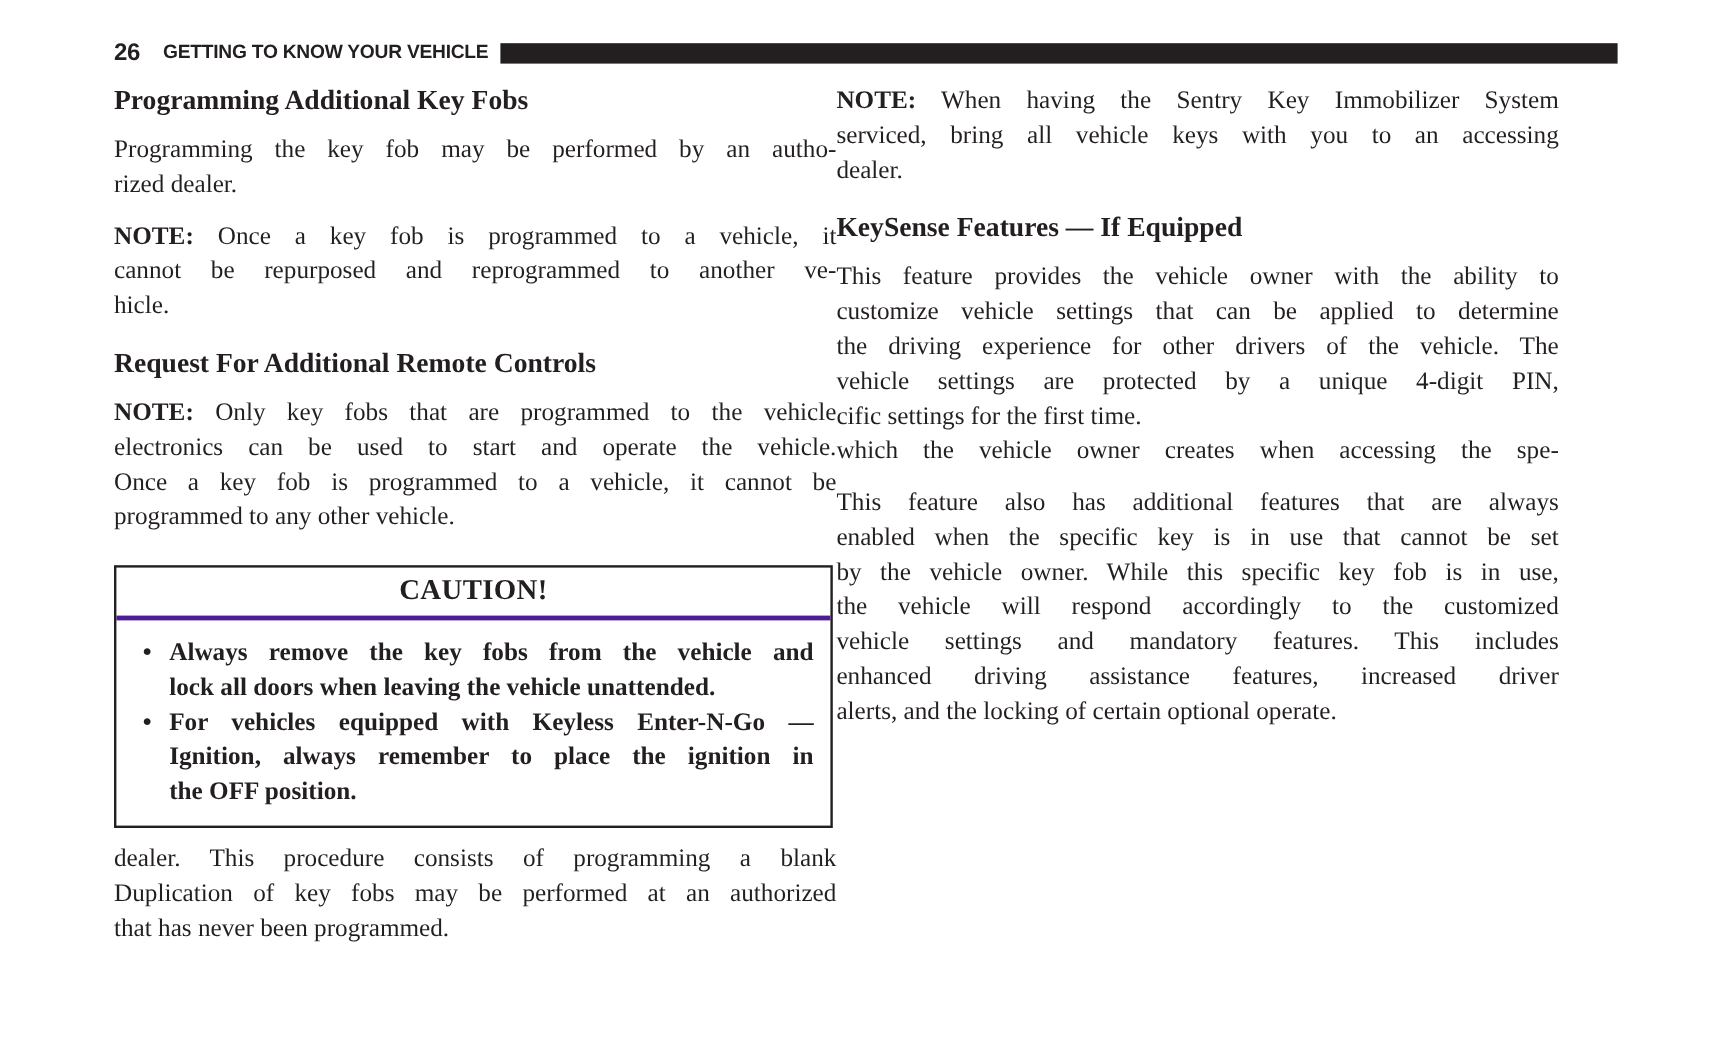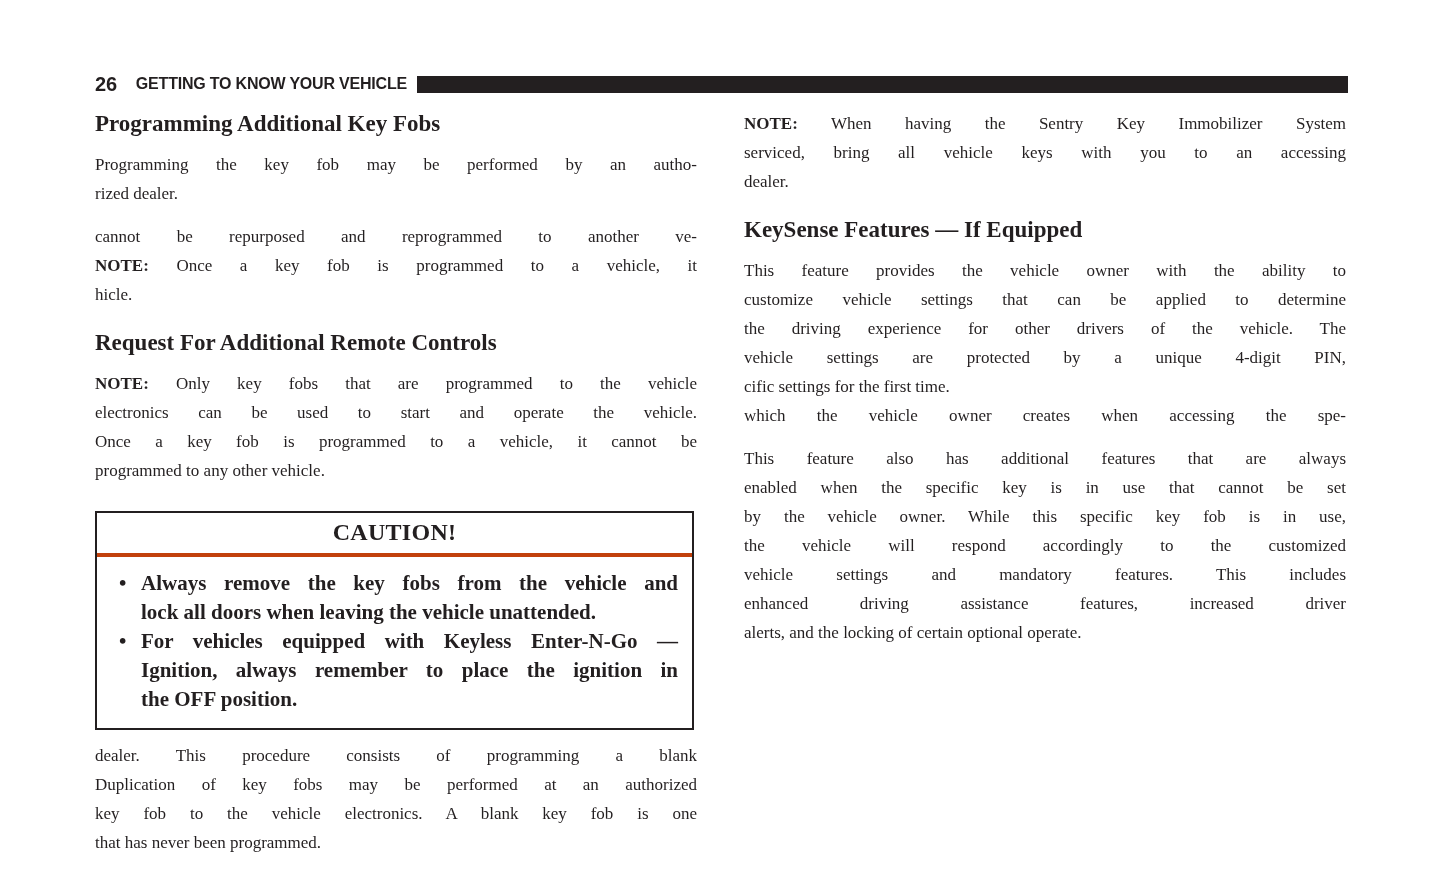--- a/index.html
+++ b/index.html
@@ -7,21 +7,21 @@
   body {
     width: 1445px;
     height: 874px;
     overflow: hidden;
     font-family: "Liberation Serif", "DejaVu Serif", serif;
     color: #231f20;
   }
   .page {
     width: 1445px;
     height: 682px;
-    padding: 72px 97px 0 95px;
+    padding: 32px 97px 0 95px;
   }
 
   
   .page-header {
     display: flex;
     align-items: center;
     height: 24px;
     margin-bottom: 13px;
   }
   .page-number {
@@ -41,35 +41,34 @@
   .header-bar {
     flex: 1 1 auto;
     height: 17px;
     background: #231f20;
     margin-left: 10px;
   }
 
   
   .columns {
     display: flex;
-    gap: 47px;
     align-items: flex-start;
   }
   .col { width: 602px; }
 
   h2 {
     font-size: 23px;
     line-height: 29px;
     font-weight: bold;
     margin: 19px 0 12px 0;
   }
   .col > h2:first-child { margin-top: 0; }
 
   .para {
-    font-size: 17px;
+    font-size: 21px;
     line-height: 29px;
     margin-bottom: 14px;
   }
   .tline {
     text-align: justify;
     text-align-last: justify;
   }
   .tline.last {
     text-align-last: auto;
   }
@@ -79,21 +78,21 @@
     width: 599px;
     border: 2px solid #231f20;
     margin: 26px 0 11px 0;
   }
   .caution-header {
     text-align: center;
     font-weight: bold;
     font-size: 24px;
     line-height: 29px;
     padding: 5px 0 6px 0;
-    border-bottom: 4px solid #c2410c;
+    border-bottom: 4px solid #4c1d95;
     letter-spacing: 0.3px;
   }
   .caution-body {
     padding: 12px 14px 14px 12px;
     font-size: 21px;
     line-height: 29px;
     font-weight: bold;
   }
   .bullet-item { position: relative; padding-left: 32px; }
   .bullet-dot {
@@ -117,22 +116,22 @@
 
     <div class="col">
       <h2>Programming Additional Key Fobs</h2>
 
       <div class="para">
           <div class="tline">Programming the key fob may be performed by an autho-</div>
           <div class="tline last">rized dealer.</div>
         </div>
 
       <div class="para">
+          <div class="tline"><b>NOTE:</b> Once a key fob is programmed to a vehicle, it</div>
           <div class="tline">cannot be repurposed and reprogrammed to another ve-</div>
-          <div class="tline"><b>NOTE:</b> Once a key fob is programmed to a vehicle, it</div>
           <div class="tline last">hicle.</div>
         </div>
 
       <h2>Request For Additional Remote Controls</h2>
 
       <div class="para">
           <div class="tline"><b>NOTE:</b> Only key fobs that are programmed to the vehicle</div>
           <div class="tline">electronics can be used to start and operate the vehicle.</div>
           <div class="tline">Once a key fob is programmed to a vehicle, it cannot be</div>
           <div class="tline last">programmed to any other vehicle.</div>
@@ -155,21 +154,20 @@
                 <div class="tline">Ignition, always remember to place the ignition in</div>
                 <div class="tline last">the OFF position.</div>
               </div>
             </div>
           </div>
       </div>
 
       <div class="para">
           <div class="tline">dealer. This procedure consists of programming a blank</div>
           <div class="tline">Duplication of key fobs may be performed at an authorized</div>
-          <div class="tline">key fob to the vehicle electronics. A blank key fob is one</div>
           <div class="tline last">that has never been programmed.</div>
         </div>
     </div>
 
     <div class="col">
       <div class="para">
           <div class="tline"><b>NOTE:</b> When having the Sentry Key Immobilizer System</div>
           <div class="tline">serviced, bring all vehicle keys with you to an accessing</div>
           <div class="tline last">dealer.</div>
         </div>

